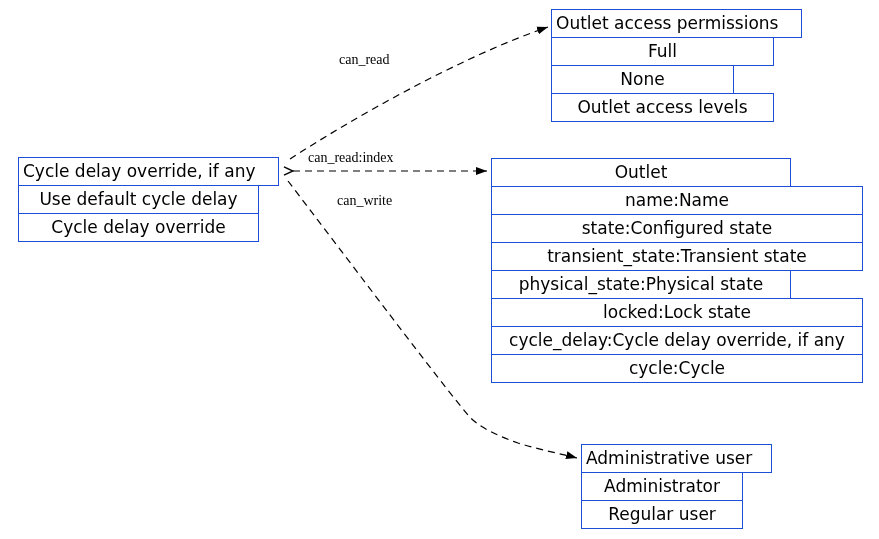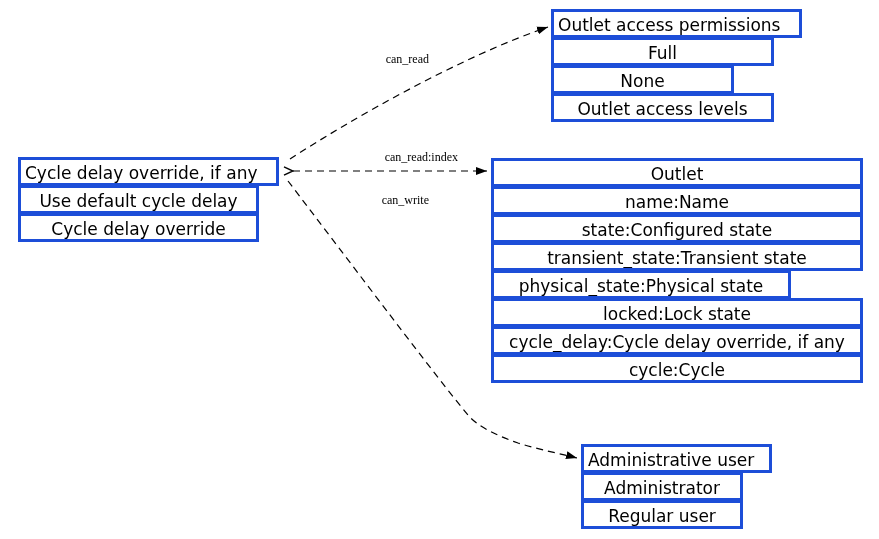--- a/index.html
+++ b/index.html
@@ -27,42 +27,42 @@
     stroke: #000000;
     stroke-width: 1.2;
     stroke-dasharray: 7 5;
   }
   .node {
     position: absolute;
   }
   .cell {
     box-sizing: border-box;
     height: 29px;
-    border: 3px solid #1d4ed8;
+    border: 1px solid #1d4ed8;
     background: #ffffff;
     color: #000000;
     font-size: 17px;
     line-height: 27px;
     padding: 0 4px;
     white-space: nowrap;
     overflow: hidden;
   }
   .cell + .cell {
     margin-top: -1px;
     text-align: center;
   }
   .cell.center {
     text-align: center;
   }
   .edge-label {
     position: absolute;
     font-family: "Liberation Serif", "DejaVu Serif", serif;
-    font-size: 12px;
+    font-size: 14px;
     color: #000000;
-    text-align: right;
+    text-align: left;
     white-space: nowrap;
   }
 </style>
 </head>
 <body>
 
 <div class="canvas">
 
   <svg class="edges-layer" width="879" height="539" viewBox="0 0 879 539">
     <defs>
@@ -85,21 +85,21 @@
   </div>
 
   <div class="node" style="left:551px; top:9px;">
     <div class="cell" style="width:251px;">Outlet access permissions</div>
     <div class="cell" style="width:223px;">Full</div>
     <div class="cell" style="width:183px;">None</div>
     <div class="cell" style="width:223px;">Outlet access levels</div>
   </div>
 
   <div class="node" style="left:491px; top:158px;">
-    <div class="cell center" style="width:372px;">Outlet</div>
+    <div class="cell center" style="width:300px;">Outlet</div>
     <div class="cell" style="width:372px;">name:Name</div>
     <div class="cell" style="width:372px;">state:Configured state</div>
     <div class="cell" style="width:372px;">transient_state:Transient state</div>
     <div class="cell" style="width:300px;">physical_state:Physical state</div>
     <div class="cell" style="width:372px;">locked:Lock state</div>
     <div class="cell" style="width:372px;">cycle_delay:Cycle delay override, if any</div>
     <div class="cell" style="width:372px;">cycle:Cycle</div>
   </div>
 
   <div class="node" style="left:581px; top:444px;">

